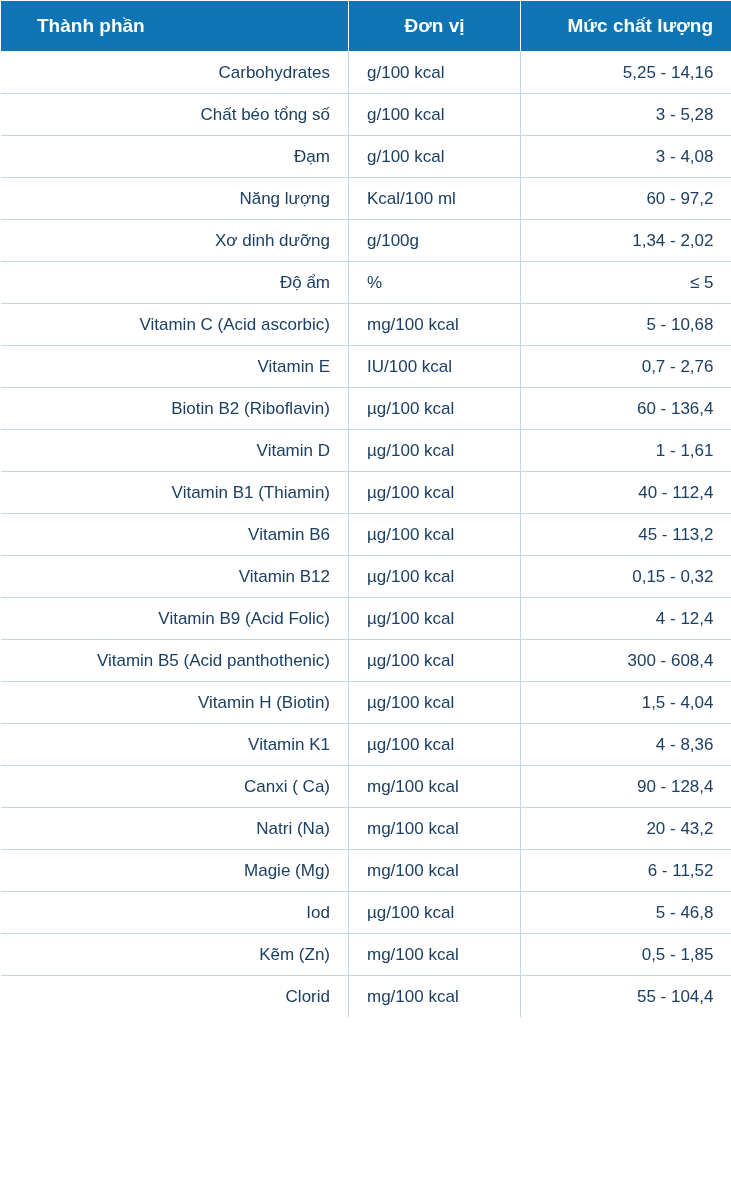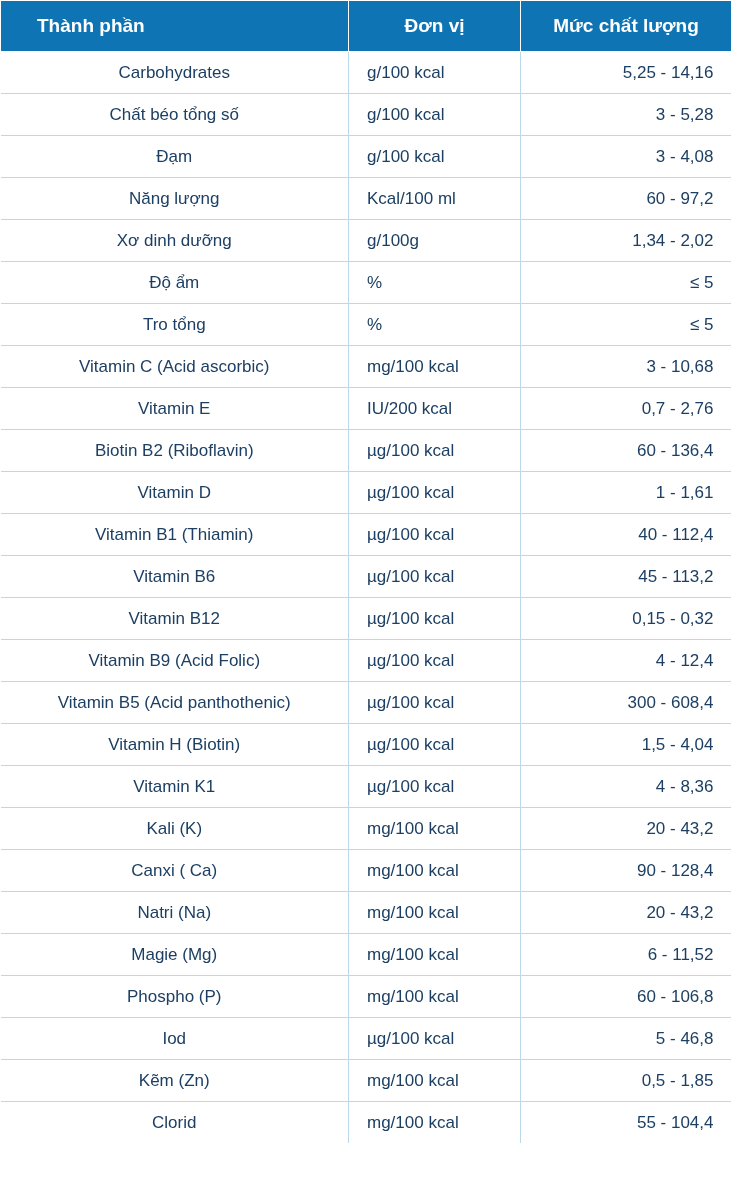--- a/index.html
+++ b/index.html
@@ -28,36 +28,36 @@
     color: #ffffff;
     font-size: 19px;
     font-weight: bold;
     height: 50px;
     padding: 0 18px;
     border: 1px solid #ffffff;
     white-space: nowrap;
   }
   .nutrition-table thead th.th-name  { text-align: left; padding-left: 36px; }
   .nutrition-table thead th.th-unit  { text-align: center; }
-  .nutrition-table thead th.th-level { text-align: center; }
+  .nutrition-table thead th.th-level { text-align: right; }
 
   .nutrition-table tbody td {
     height: 41px;
     font-size: 17px;
     color: #1c3f63;
     padding: 0 18px;
     border-bottom: 1px solid #bcd9ea;
     border-right: 1px solid #bcd9ea;
     background: #ffffff;
     white-space: nowrap;
     overflow: hidden;
     text-overflow: ellipsis;
   }
   .nutrition-table tbody td.td-name {
-    text-align: center;
+    text-align: right;
     border-left: none;
   }
   .nutrition-table tbody td.td-unit {
     text-align: left;
   }
   .nutrition-table tbody td.td-level {
     text-align: right;
     border-right: none;
   }
   .nutrition-table tbody tr:last-child td {
@@ -105,32 +105,27 @@
         <td class="td-name">Xơ dinh dưỡng</td>
         <td class="td-unit">g/100g</td>
         <td class="td-level">1,34 - 2,02</td>
       </tr>
       <tr>
         <td class="td-name">Độ ẩm</td>
         <td class="td-unit">%</td>
         <td class="td-level">≤ 5</td>
       </tr>
       <tr>
-        <td class="td-name">Tro tổng</td>
-        <td class="td-unit">%</td>
-        <td class="td-level">≤ 5</td>
-      </tr>
-      <tr>
         <td class="td-name">Vitamin C (Acid ascorbic)</td>
         <td class="td-unit">mg/100 kcal</td>
-        <td class="td-level">3 - 10,68</td>
+        <td class="td-level">5 - 10,68</td>
       </tr>
       <tr>
         <td class="td-name">Vitamin E</td>
-        <td class="td-unit">IU/200 kcal</td>
+        <td class="td-unit">IU/100 kcal</td>
         <td class="td-level">0,7 - 2,76</td>
       </tr>
       <tr>
         <td class="td-name">Biotin B2 (Riboflavin)</td>
         <td class="td-unit">µg/100 kcal</td>
         <td class="td-level">60 - 136,4</td>
       </tr>
       <tr>
         <td class="td-name">Vitamin D</td>
         <td class="td-unit">µg/100 kcal</td>
@@ -165,43 +160,33 @@
         <td class="td-name">Vitamin H (Biotin)</td>
         <td class="td-unit">µg/100 kcal</td>
         <td class="td-level">1,5 - 4,04</td>
       </tr>
       <tr>
         <td class="td-name">Vitamin K1</td>
         <td class="td-unit">µg/100 kcal</td>
         <td class="td-level">4 - 8,36</td>
       </tr>
       <tr>
-        <td class="td-name">Kali (K)</td>
+        <td class="td-name">Canxi ( Ca)</td>
+        <td class="td-unit">mg/100 kcal</td>
+        <td class="td-level">90 - 128,4</td>
+      </tr>
+      <tr>
+        <td class="td-name">Natri (Na)</td>
         <td class="td-unit">mg/100 kcal</td>
         <td class="td-level">20 - 43,2</td>
       </tr>
       <tr>
-        <td class="td-name">Canxi ( Ca)</td>
-        <td class="td-unit">mg/100 kcal</td>
-        <td class="td-level">90 - 128,4</td>
-      </tr>
-      <tr>
-        <td class="td-name">Natri (Na)</td>
-        <td class="td-unit">mg/100 kcal</td>
-        <td class="td-level">20 - 43,2</td>
-      </tr>
-      <tr>
         <td class="td-name">Magie (Mg)</td>
         <td class="td-unit">mg/100 kcal</td>
         <td class="td-level">6 - 11,52</td>
-      </tr>
-      <tr>
-        <td class="td-name">Phospho (P)</td>
-        <td class="td-unit">mg/100 kcal</td>
-        <td class="td-level">60 - 106,8</td>
       </tr>
       <tr>
         <td class="td-name">Iod</td>
         <td class="td-unit">µg/100 kcal</td>
         <td class="td-level">5 - 46,8</td>
       </tr>
       <tr>
         <td class="td-name">Kẽm (Zn)</td>
         <td class="td-unit">mg/100 kcal</td>
         <td class="td-level">0,5 - 1,85</td>

